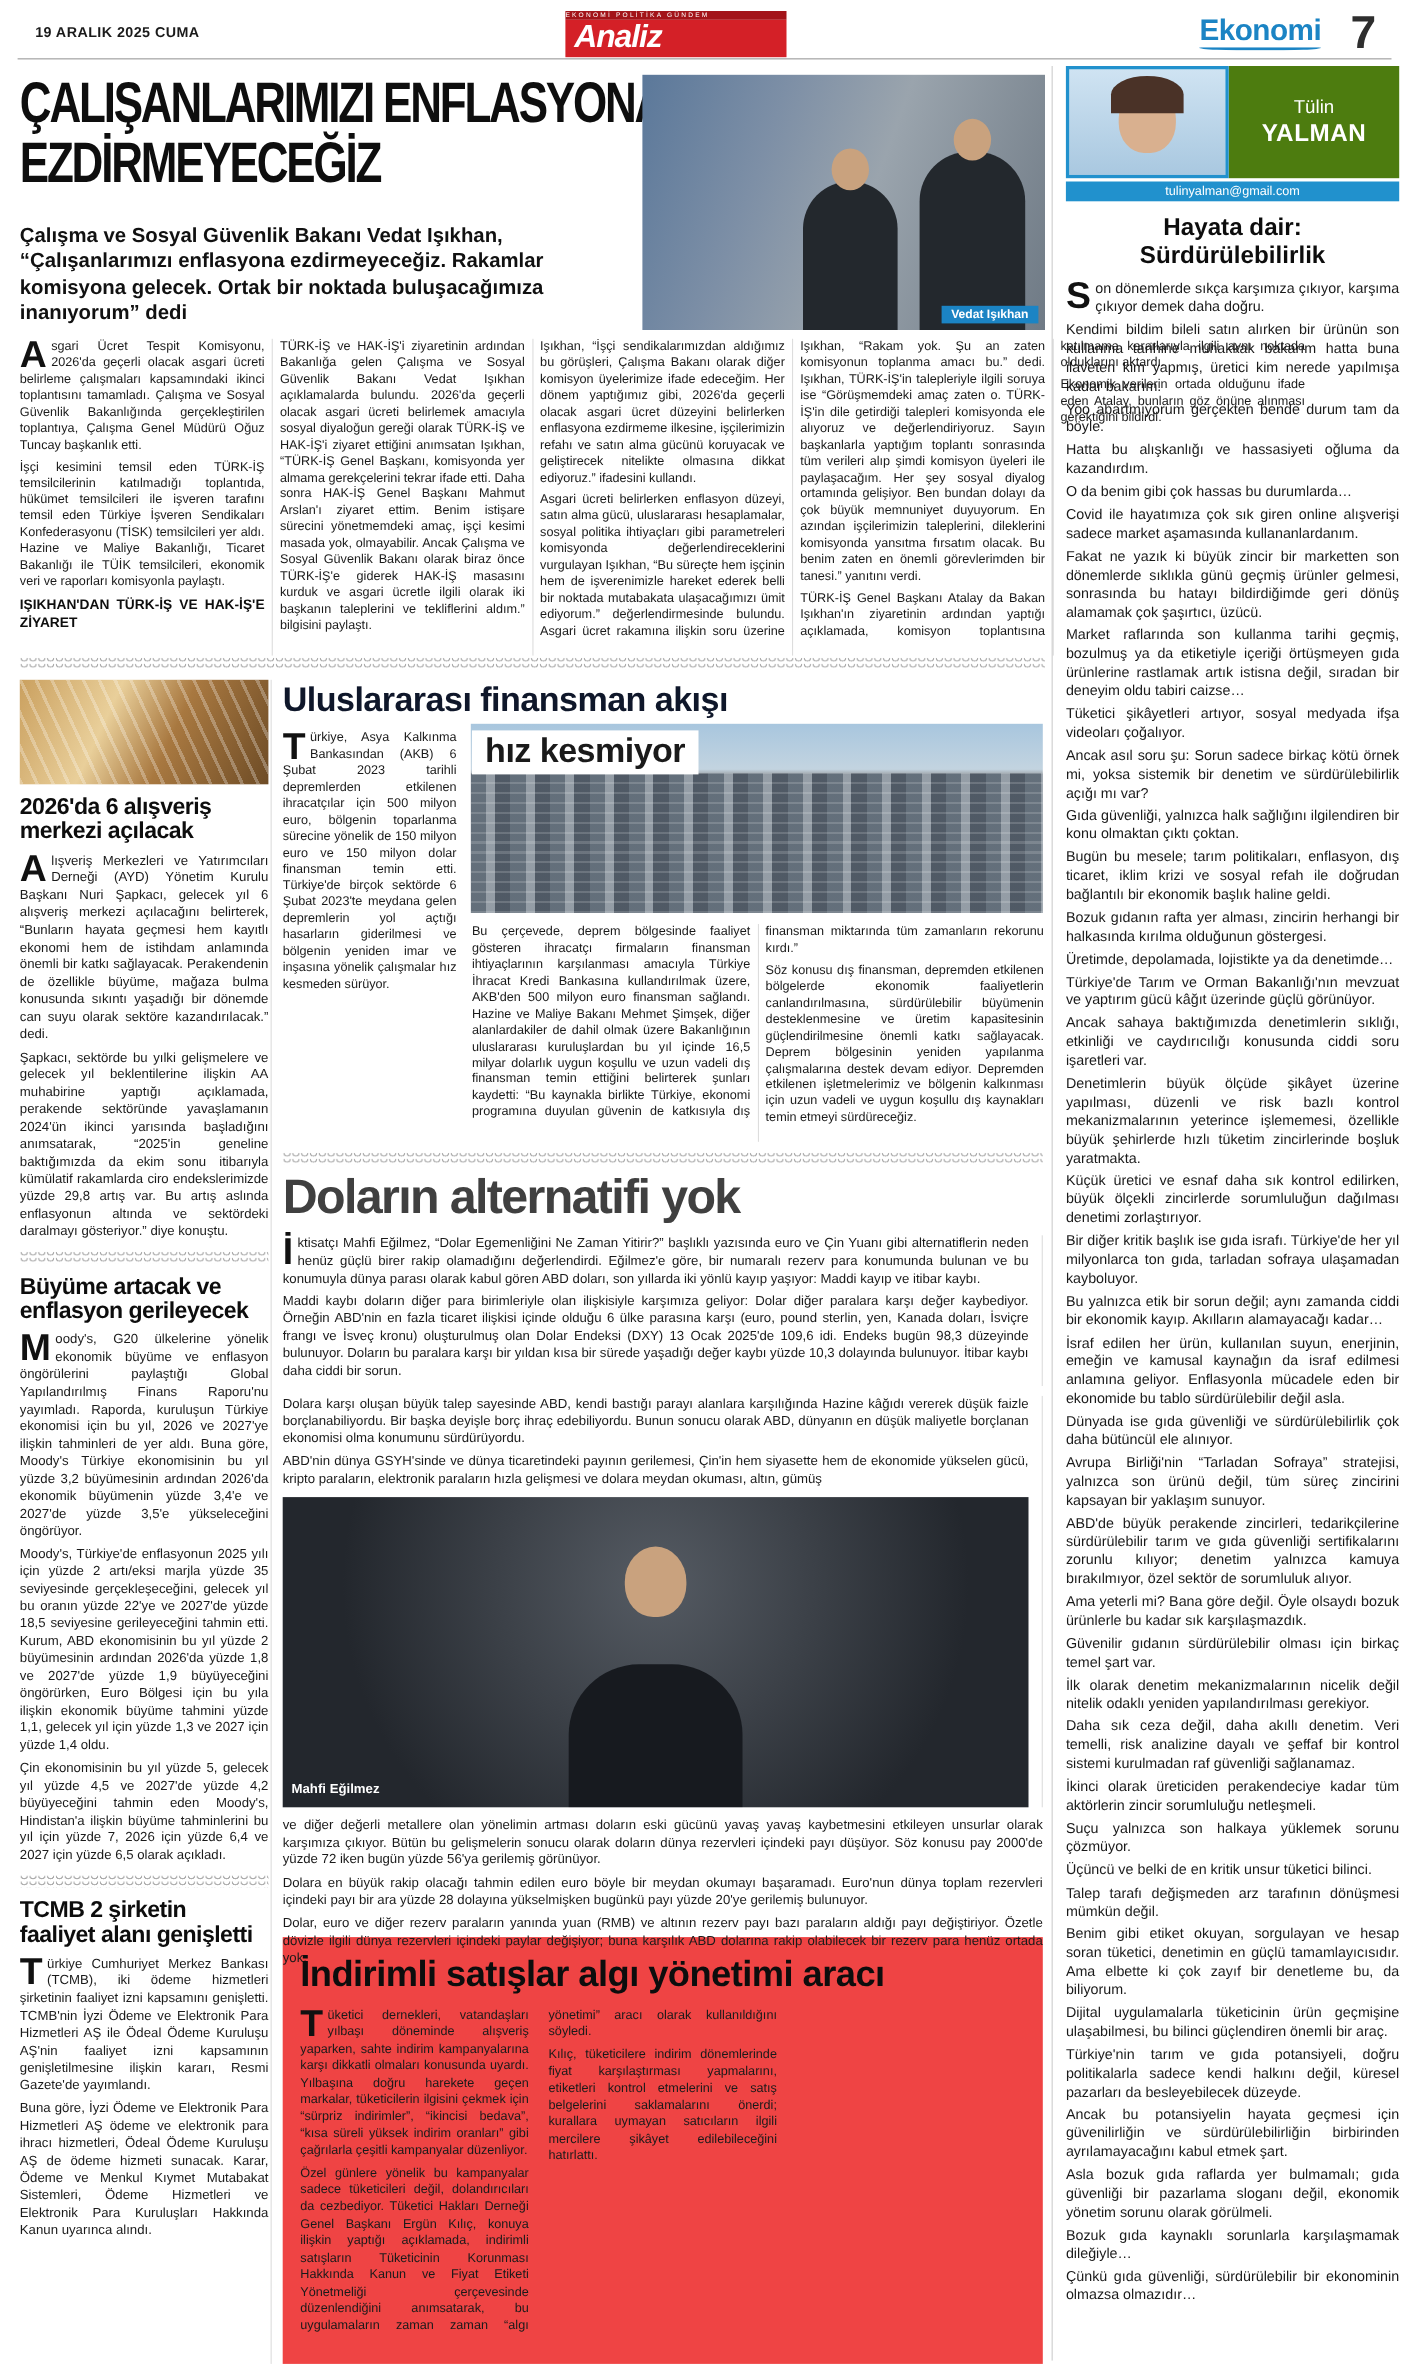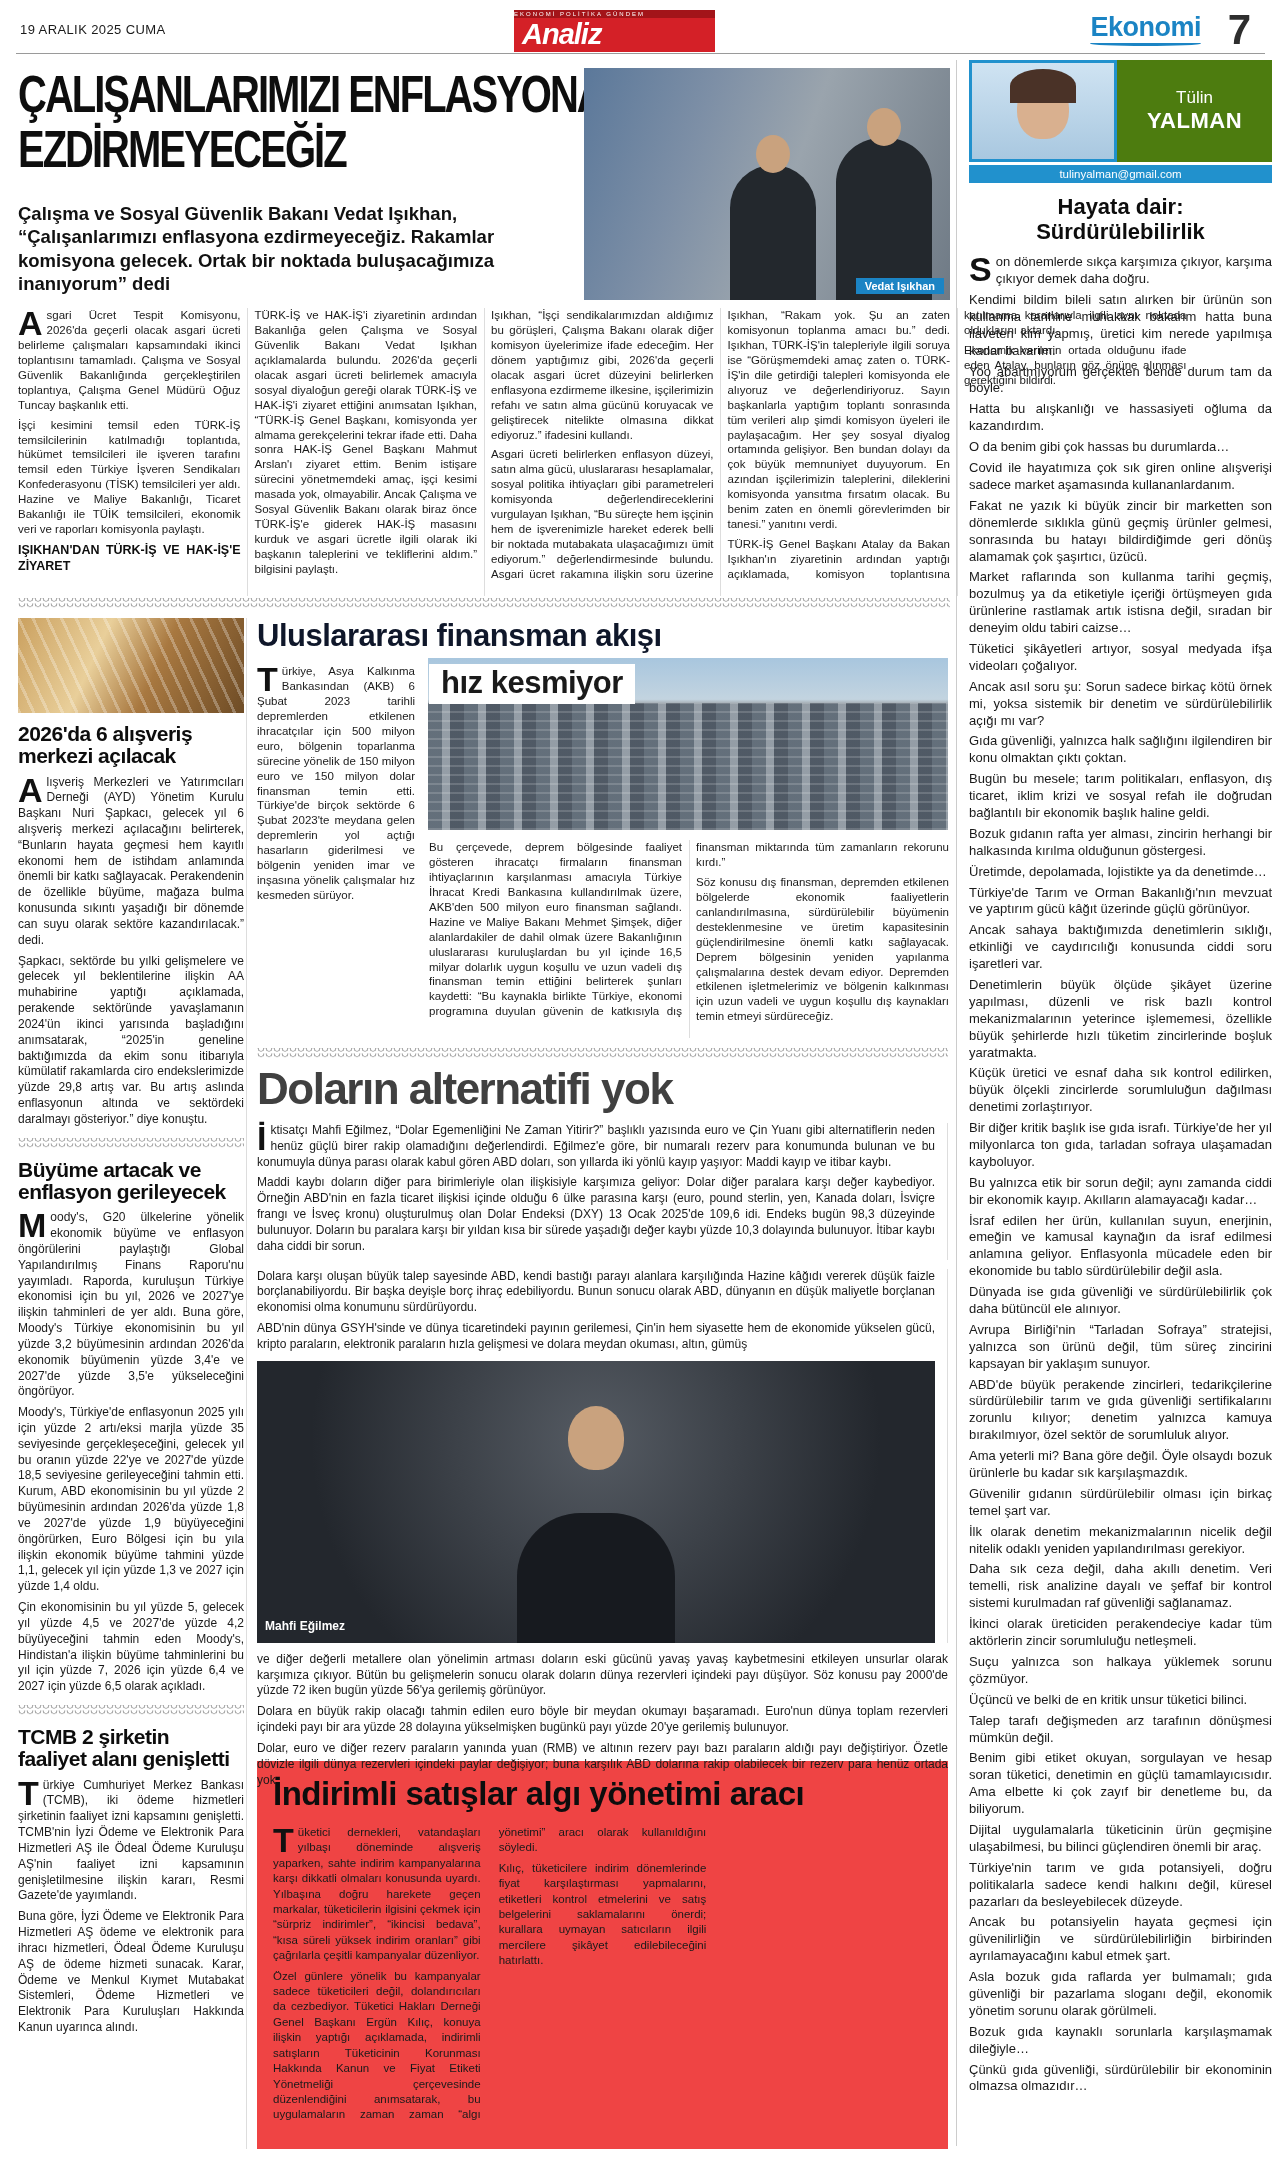--- a/index.html
+++ b/index.html
@@ -1,21 +1,21 @@
 <!DOCTYPE html>
 <html lang="tr"><head>
 <meta charset="utf-8">
 <style>
   * { box-sizing: border-box; margin: 0; padding: 0; }
   body { background:#e8e8e8; font-family:"Liberation Sans", sans-serif; }
   .page { position:relative; width:1281px; height:2161px; margin:0 auto; background:#ffffff; color:#1a1a1a; overflow:hidden; }
 
   
   .masthead { position:absolute; left:16px; top:8px; width:1249px; height:46px; border-bottom:1px solid #9a9a9a; }
-  .mh-date { position:absolute; left:4px; top:14px; font-size:13px; font-weight:normal; letter-spacing:.4px; }
+  .mh-date { position:absolute; left:16px; top:14px; font-size:13px; font-weight:bold; letter-spacing:.4px; }
   .logo-wrap { position:absolute; left:498px; top:2px; width:201px; }
   .logo-tagline { display:block; background:#a31419; color:#fff; font-size:6px; letter-spacing:2px; padding:1px 0; }
   .logo-text { display:block; background:#d42027; color:#fff; font-weight:bold; font-style:italic; font-size:29px; line-height:1.12; padding:0 8px 2px; letter-spacing:-1px; }
   .section-wrap { position:absolute; right:64px; top:4px; text-align:center; }
   .section-label { color:#1b84c4; font-size:27px; font-weight:bold; letter-spacing:-.5px; }
   .section-underline { height:5px; border-bottom:3px solid #1b84c4; border-radius:50%; margin-top:-2px; }
   .page-number { position:absolute; right:14px; top:-2px; font-size:42px; font-weight:bold; color:#2e2e2e; }
 
   
   .lead { position:absolute; left:18px; top:60px; width:932px; height:542px; }

